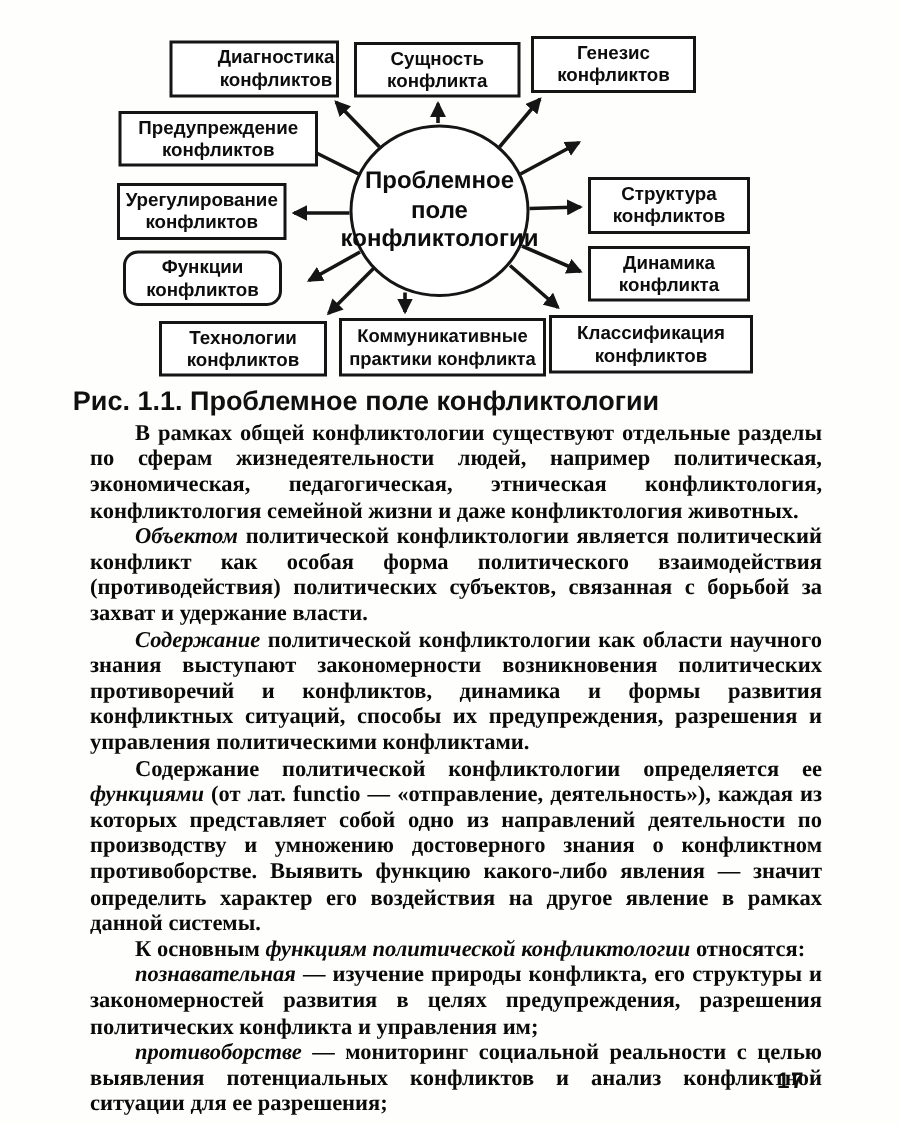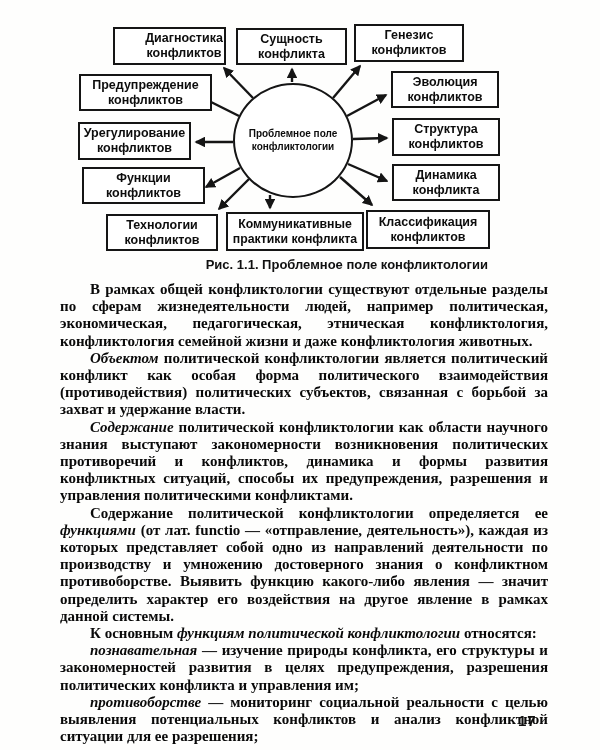--- a/index.html
+++ b/index.html
@@ -18,35 +18,35 @@
     text-align:center;font-weight:bold;font-size:12.5px;line-height:1.18;
     padding:1px 3px;
   }
   .b0{left:113px;top:27px;width:113px;height:38px;padding-left:32px;}
   .b1{left:236px;top:28px;width:111px;height:37px;}
   .b2{left:354px;top:24px;width:110px;height:38px;}
   .b3{left:79px; top:74px;width:133px;height:37px;}
   .b4{left:391px;top:71px;width:108px;height:37px;}
   .b5{left:78px; top:122px;width:113px;height:38px;}
   .b6{left:392px;top:118px;width:108px;height:38px;}
-  .b7{left:82px; top:167px;width:123px;height:37px;}
+  .b7{left:82px; top:167px;width:106px;height:37px;border-radius:10px;}
   .b8{left:392px;top:164px;width:108px;height:37px;}
   .b9{left:106px;top:214px;width:112px;height:37px;}
   .b10{left:226px;top:212px;width:138px;height:39px;font-size:12.3px;}
-  .b11{left:366px;top:210px;width:124px;height:39px;}
+  .b11{left:366px;top:210px;width:136px;height:39px;}
   .ellipse{
     position:absolute;left:233px;top:83px;width:120px;height:115px;
     box-sizing:border-box;border:2.3px solid #151515;border-radius:50%;
     background:#fff;display:flex;align-items:center;justify-content:center;
-    text-align:center;font-weight:bold;font-size:10px;line-height:1.22;
+    text-align:center;font-weight:bold;font-size:16px;line-height:1.22;
     padding:4px;
   }
   .caption{
-    position:absolute;left:0;top:257px;width:488px;text-align:right;
-    font-weight:bold;font-size:13px;color:#101010;
+    position:absolute;left:0;top:257px;width:488px;text-align:center;
+    font-weight:bold;font-size:18px;color:#101010;
   }
   
   .bodytext{
     position:absolute;left:60px;top:281px;width:488px;
     font-family:"Liberation Serif",serif;font-weight:bold;
     font-size:15px;line-height:17.2px;text-align:justify;color:#0a0a0a;
   }
   .bodytext p{margin:0;text-indent:30px;}
   .bodytext .it{font-style:italic;}
   .pagenum{
@@ -80,21 +80,20 @@
         <line x1="249" y1="179" x2="219" y2="209"></line>
         <line x1="270" y1="195" x2="270" y2="208"></line>
         <line x1="340" y1="177" x2="372" y2="205"></line>
       </g>
     </svg>
 
     <div class="fbox b0">Диагностика конфликтов</div>
     <div class="fbox b1">Сущность конфликта</div>
     <div class="fbox b2">Генезис конфликтов</div>
     <div class="fbox b3">Предупреждение конфликтов</div>
-    <div class="fbox b4">Эволюция конфликтов</div>
     <div class="fbox b5">Урегулирование конфликтов</div>
     <div class="fbox b6">Структура конфликтов</div>
     <div class="fbox b7">Функции конфликтов</div>
     <div class="fbox b8">Динамика конфликта</div>
     <div class="fbox b9">Технологии конфликтов</div>
     <div class="fbox b10">Коммуникативные практики конфликта</div>
     <div class="fbox b11">Классификация конфликтов</div>
 
     <div class="ellipse">
       <span>Проблемное поле конфликтологии</span>

